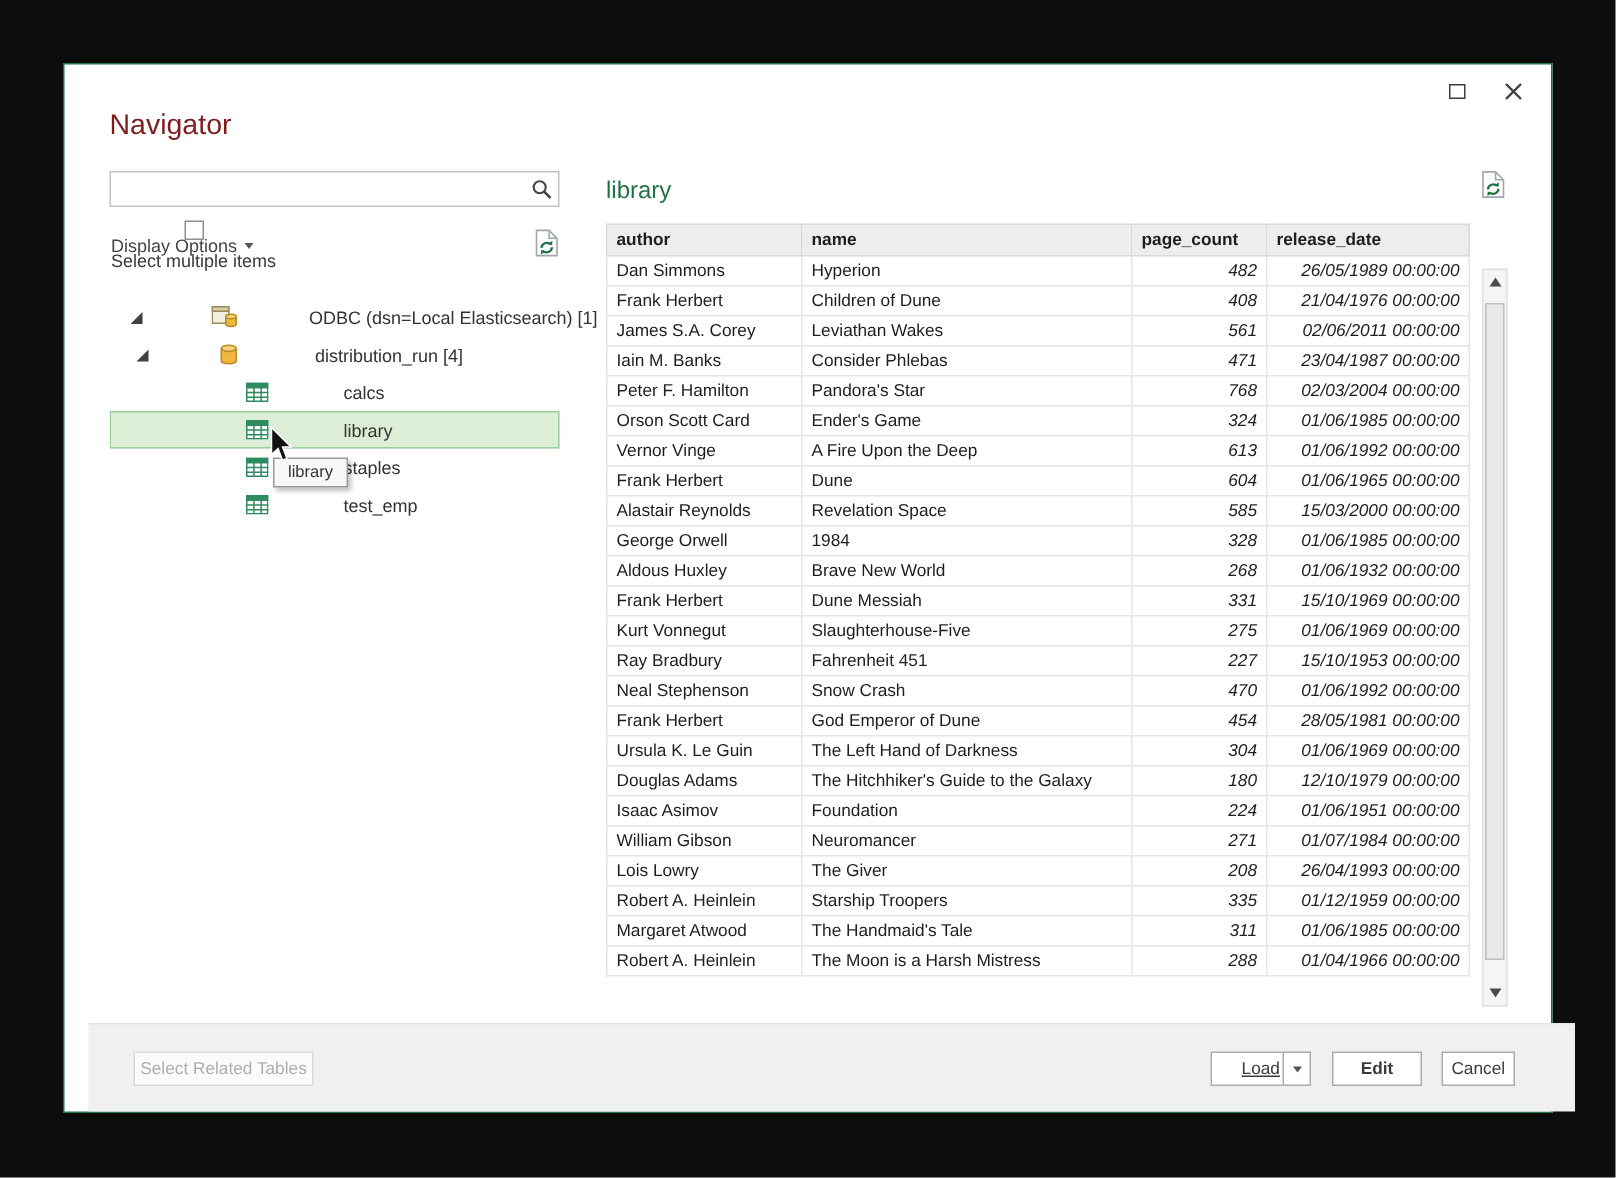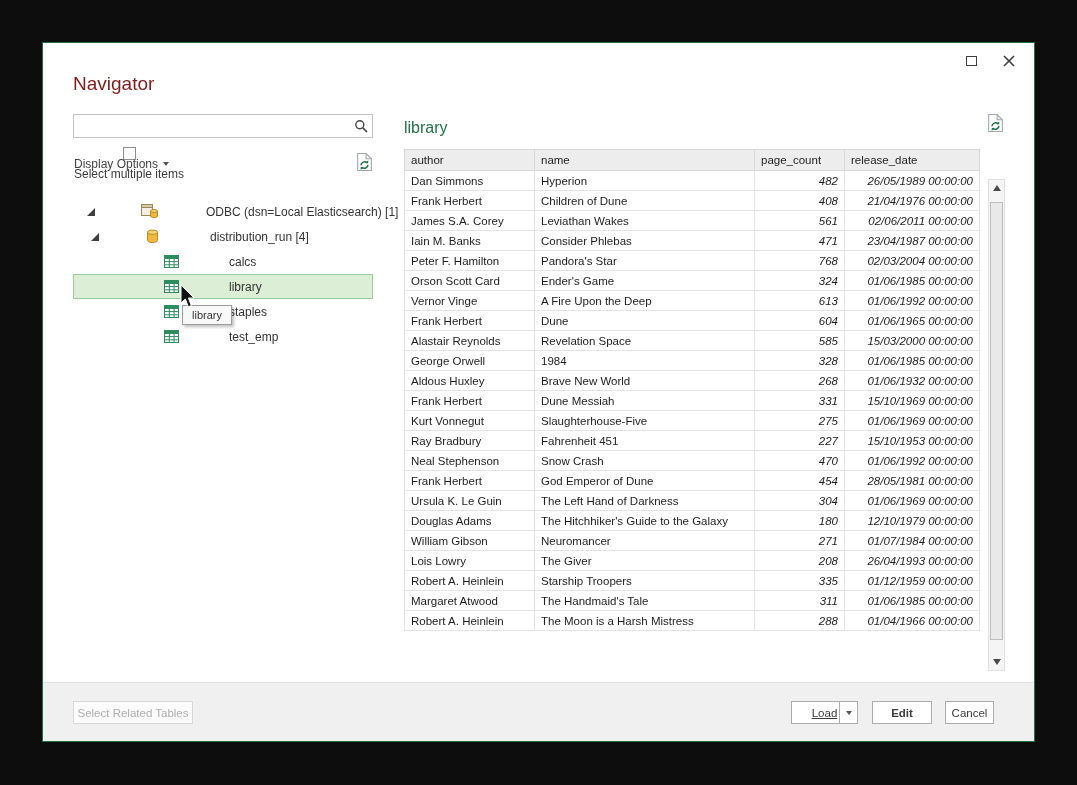--- a/index.html
+++ b/index.html
@@ -53,35 +53,35 @@
 
   
   .tooltip { position:absolute; left:139px; top:262px; padding:3px 9px; background:#f8f8f8;
     border:1px solid #9b9b9b; font-size:11px; color:#333; box-shadow:2px 2px 3px rgba(0,0,0,0.25); z-index:9; }
   .cursor { position:absolute; left:136px; top:241px; z-index:10; }
 
   
   .preview-refresh { position:absolute; left:944px; top:70px; cursor:pointer; }
   .preview-table { position:absolute; left:361px; top:106px; width:575px; border-collapse:collapse;
     table-layout:fixed; font-size:11.5px; color:#1e1e1e; background:#fff; border:1px solid #cfcfcf; }
-  .preview-table th { background:#ededed; font-weight:normal; text-align:left; border:1px solid #d8d8d8;
+  .preview-table th { background:#ededed; font-weight:bold; text-align:left; border:1px solid #d8d8d8;
     padding:0 6px; height:21px; overflow:hidden; white-space:nowrap; }
   .preview-table td { border:1px solid #e4e4e4; padding:0 6px; height:20px; overflow:hidden; white-space:nowrap; }
   .preview-table td:nth-child(3), .preview-table td:nth-child(4) { text-align:right; font-style:italic; }
 
   
   .vscroll { position:absolute; left:945px; top:136px; width:17px; height:492px; background:#f5f5f5; border:1px solid #e0e0e0; }
   .vs-btn { position:absolute; left:0; width:15px; height:16px; display:flex; align-items:center; justify-content:center; cursor:pointer; }
   .vs-up { top:0; } .vs-down { bottom:0; }
   .tri-up { width:0; height:0; border-left:4px solid transparent; border-right:4px solid transparent; border-bottom:6px solid #4a4a4a; }
   .tri-dn { width:0; height:0; border-left:4px solid transparent; border-right:4px solid transparent; border-top:6px solid #4a4a4a; }
   .vs-thumb { position:absolute; left:1px; top:22px; width:13px; height:438px; background:#e9e9e9; border:1px solid #bdbdbd; cursor:pointer; }
 
   
-  .footer { position:absolute; left:0; bottom:0; width:100%; height:59px; background:#f0f0f0; border-top:1px solid #e3e3e3; }
+  .footer { position:absolute; left:16px; bottom:0; width:100%; height:59px; background:#f0f0f0; border-top:1px solid #e3e3e3; }
   .btn { position:absolute; height:23px; background:#fff; border:1px solid #ababab; font-size:11.5px;
     color:#3a3a3a; display:flex; align-items:center; justify-content:center; cursor:pointer; }
   .btn-srt { left:30px; top:18px; width:120px; color:#aeaeae; border-color:#d8d8d8; background:#fbfbfb; cursor:default; }
   .btn-load { left:748px; top:18px; width:67px;text-decoration:underline; }
   .btn-load-arrow { left:796px; top:18px; width:19px; }
   .btn-edit { left:829px; top:18px; width:60px;font-weight:bold; }
   .btn-cancel { left:902px; top:18px; width:49px; }
 </style>
 </head>
 <body>
@@ -345,20 +345,26 @@
           <td>304</td>
           <td>01/06/1969 00:00:00</td>
         </tr>
         <tr>
           <td>Douglas Adams</td>
           <td>The Hitchhiker's Guide to the Galaxy</td>
           <td>180</td>
           <td>12/10/1979 00:00:00</td>
         </tr>
         <tr>
+          <td>Isaac Asimov</td>
+          <td>Foundation</td>
+          <td>224</td>
+          <td>01/06/1951 00:00:00</td>
+        </tr>
+        <tr>
           <td>William Gibson</td>
           <td>Neuromancer</td>
           <td>271</td>
           <td>01/07/1984 00:00:00</td>
         </tr>
         <tr>
           <td>Lois Lowry</td>
           <td>The Giver</td>
           <td>208</td>
           <td>26/04/1993 00:00:00</td>

